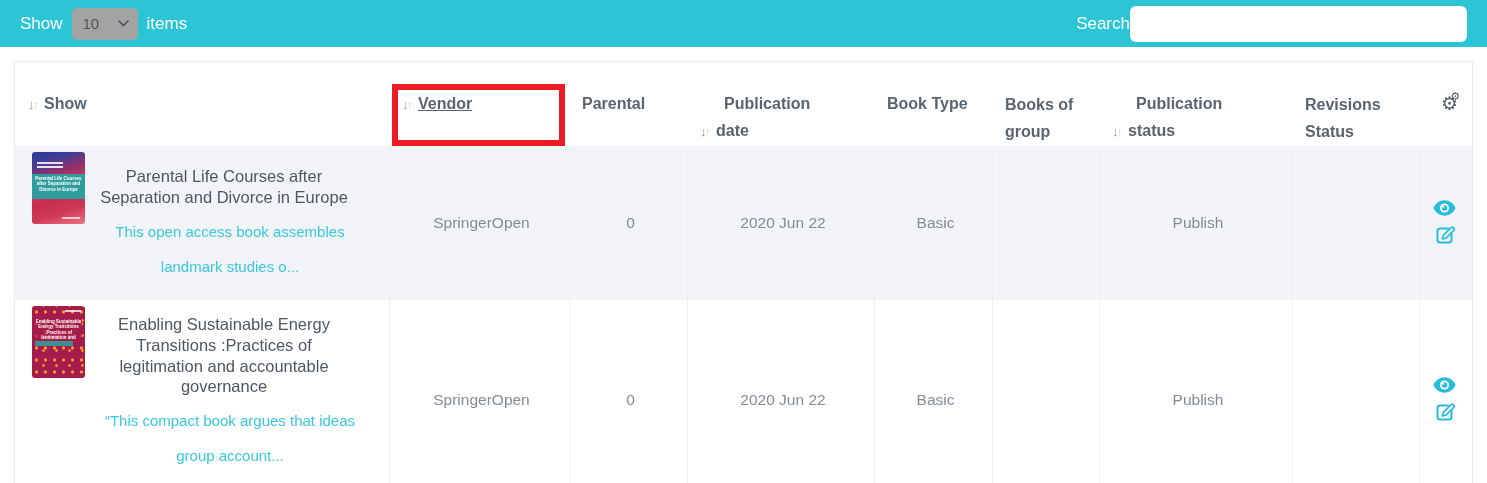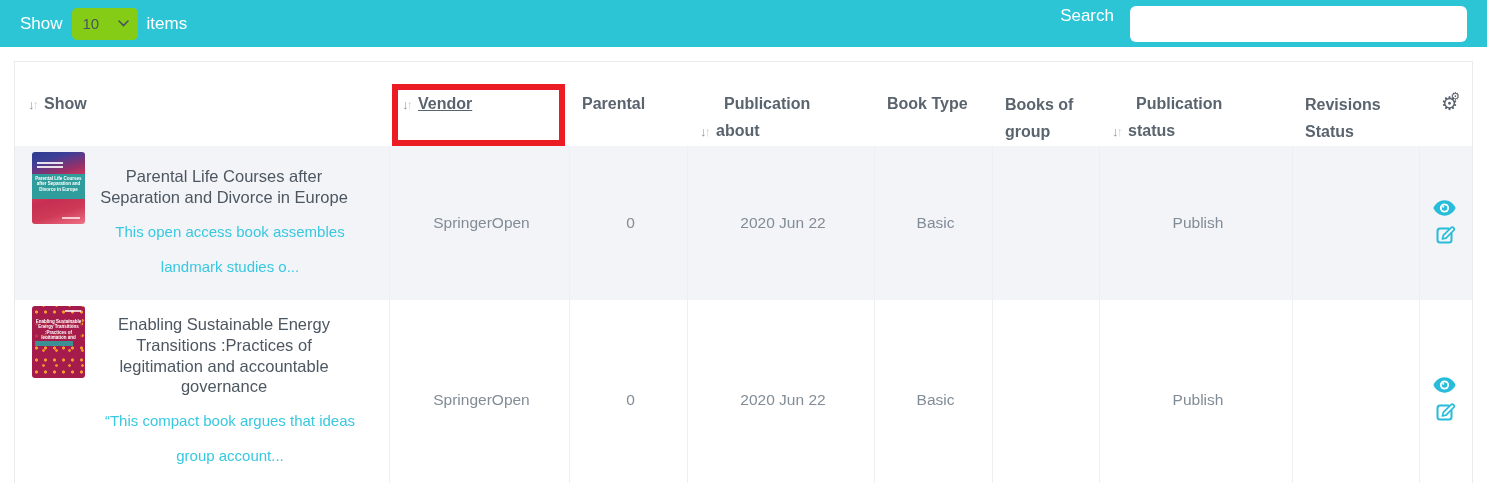--- a/index.html
+++ b/index.html
@@ -4,24 +4,24 @@
 <style>
   * { margin:0; padding:0; box-sizing:border-box; }
   html,body { width:1487px; height:483px; overflow:hidden; background:#fff;
               font-family:"Liberation Sans","DejaVu Sans",sans-serif; }
 
   
   .topbar { display:flex; align-items:center; height:47px; background:#2cc5d6;
             color:#fff; padding:0 20px; }
   .show-group { display:flex; align-items:center; gap:9px; font-size:17px; font-weight:400; }
   .page-size { display:flex; align-items:center; justify-content:space-between;
-               width:66px; height:32px; background:#84cc16; border-radius:5px;
+               width:66px; height:32px; background:#a3a3a3; border-radius:5px;
                color:#4a545e; font-size:15px; padding:0 9px 0 11px; cursor:pointer; }
   .page-size svg { display:block; }
-  .search-group { margin-left:auto; display:flex; gap:16px;
+  .search-group { margin-left:auto; display:flex; align-items:center; gap:0;
                   font-size:17px; font-weight:500; }
   .search-input { width:337px; height:36px; border:none; outline:none; border-radius:6px;
                   background:#fff; font-size:16px; padding:0 12px; color:#4a545e; }
 
   
   .table-wrap { margin:14px 14px 0; border:1px solid #e8eaee; border-bottom:none; background:#fff; }
   table { width:1457px; table-layout:fixed; border-collapse:collapse; }
 
   thead th { height:84px; vertical-align:middle; text-align:left; background:#fff;
              color:#5a646e; font-size:16px; font-weight:600; padding:0 10px 0 13px; }
@@ -127,21 +127,21 @@
       <th class="sortable vendor-th">
         <span class="sort"><span class="dn">↓</span><span class="up">↑</span></span><span>Vendor</span>
         <span class="red-frame"></span>
       </th>
       <th>
         <span>Parental</span>
       </th>
       <th class="sortable">
         <span class="hdr2">
           <span class="line pad">Publication</span>
-          <span class="line"><span class="sort"><span class="dn">↓</span><span class="up">↑</span></span><span>about</span></span>
+          <span class="line"><span class="sort"><span class="dn">↓</span><span class="up">↑</span></span><span>date</span></span>
         </span>
       </th>
       <th>
         <span>Book Type</span>
       </th>
       <th>
         <span class="hdr2">
           <span class="line">Books of</span>
           <span class="line">group</span>
         </span>

